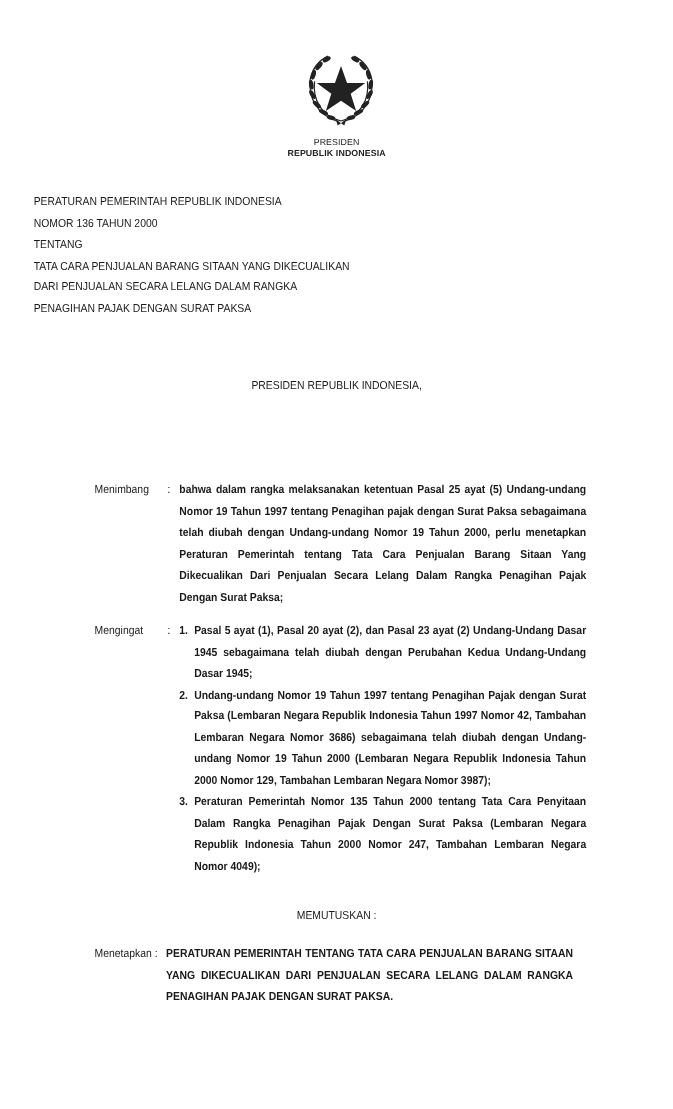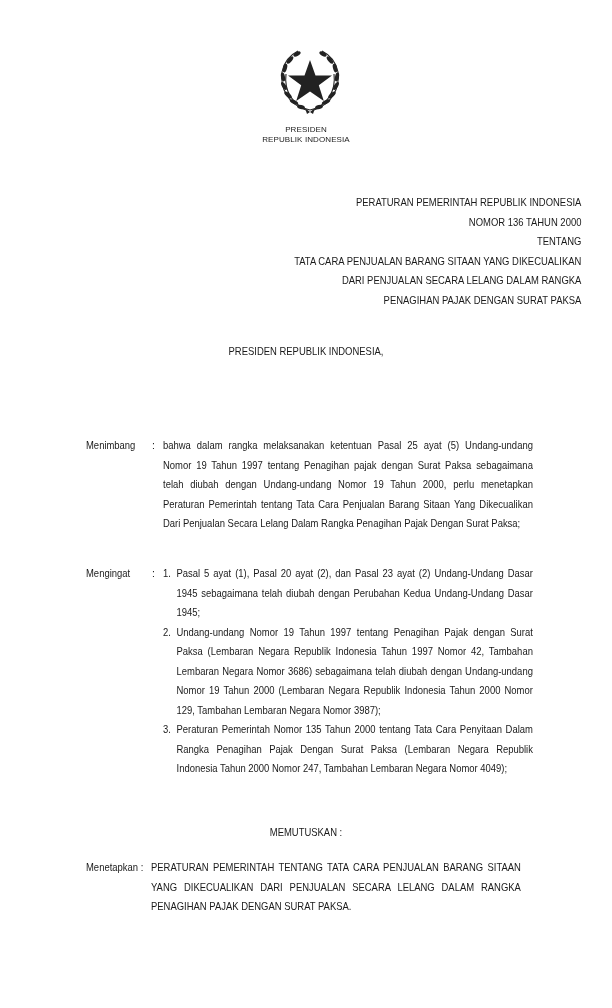--- a/index.html
+++ b/index.html
@@ -3,29 +3,29 @@
 <meta charset="utf-8">
 <style>
   html, body { margin: 0; padding: 0; background: #ffffff; }
   body { width: 612px; height: 1008px; position: relative; overflow: hidden;
          font-family: "Liberation Sans", sans-serif; color: #1a1a1a; }
   .page { position: absolute; left: 0; top: 0; width: 612px; height: 1008px; }
   .emblem { position: absolute; left: 276px; top: 46px; width: 68px; height: 70px; }
   .caption { position: absolute; left: 0; width: 612px; text-align: center;
              font-size: 8px; letter-spacing: 0.1px; color: #222; }
   .cap1 { top: 125px; }
-  .cap2 { top: 135px; }
-  .title-block { position: absolute; left: 0; top: 193px; width: 612px; text-align: right; }
+  .cap2 { top: 135px; font-weight: bold; }
+  .title-block { position: absolute; left: 0; top: 174px; width: 612px; text-align: left; }
   .title-line { font-size: 10.5px; height: 19.5px; line-height: 19.5px; transform: scaleX(0.9); }
   .president { position: absolute; left: 0; top: 345px; width: 612px; text-align: center;
                font-size: 10.5px; transform: scaleX(0.9); }
   .row { position: absolute; left: 86px; width: 446px; font-size: 10.5px; line-height: 19.5px; }
   .label { position: absolute; left: 0; top: 0; white-space: nowrap; }
   .colon { position: absolute; top: 0; }
-  .body { position: absolute; left: 76px; width: 370px; text-align: justify; }
+  .body { position: absolute; left: 76px; width: 370px; text-align: justify; font-weight: bold; }
   .nx { transform: scaleX(0.9); transform-origin: left top; }
   .body-inner { width: 411px; transform: scaleX(0.9); transform-origin: left top; text-align: justify; }
   .li { position: relative; }
   .li .num { position: absolute; left: 0; top: 0; }
   .li .txt { margin-left: 15px; width: 396px; text-align: justify; }
   .li-inner { width: 411px; transform: scaleX(0.9); transform-origin: left top; }
   .decide { position: absolute; left: 0; top: 826px; width: 612px; text-align: center;
             font-size: 10.5px; transform: scaleX(0.9); }
   .justify-last { text-align: justify; text-align-last: left; }
 </style>

